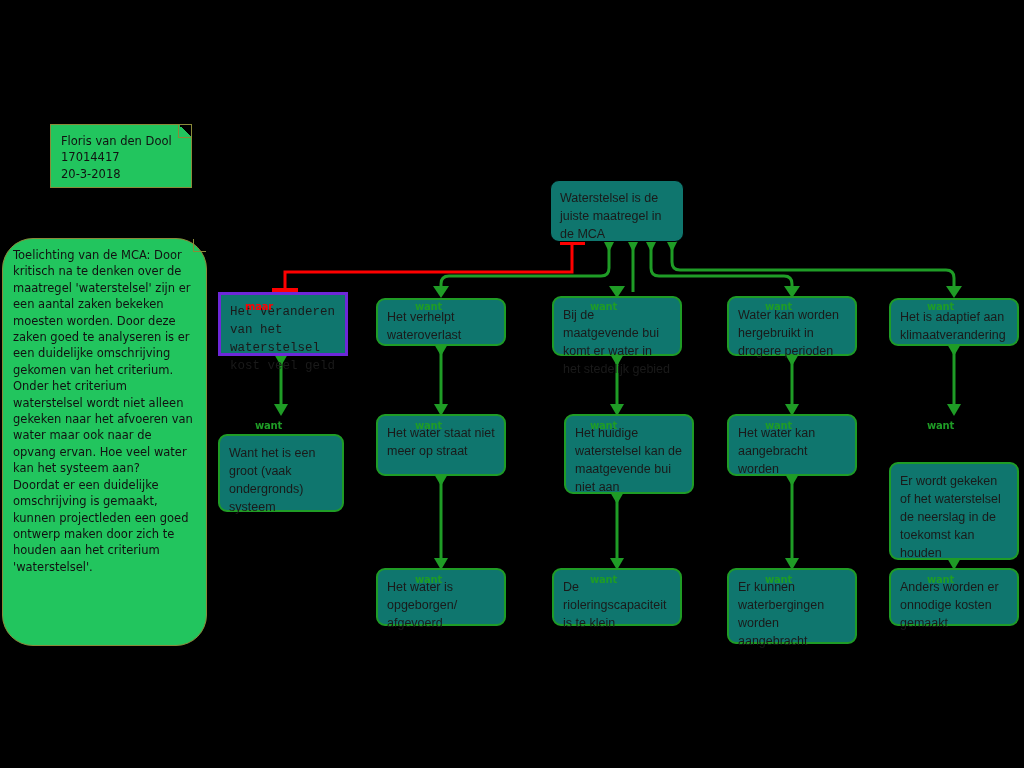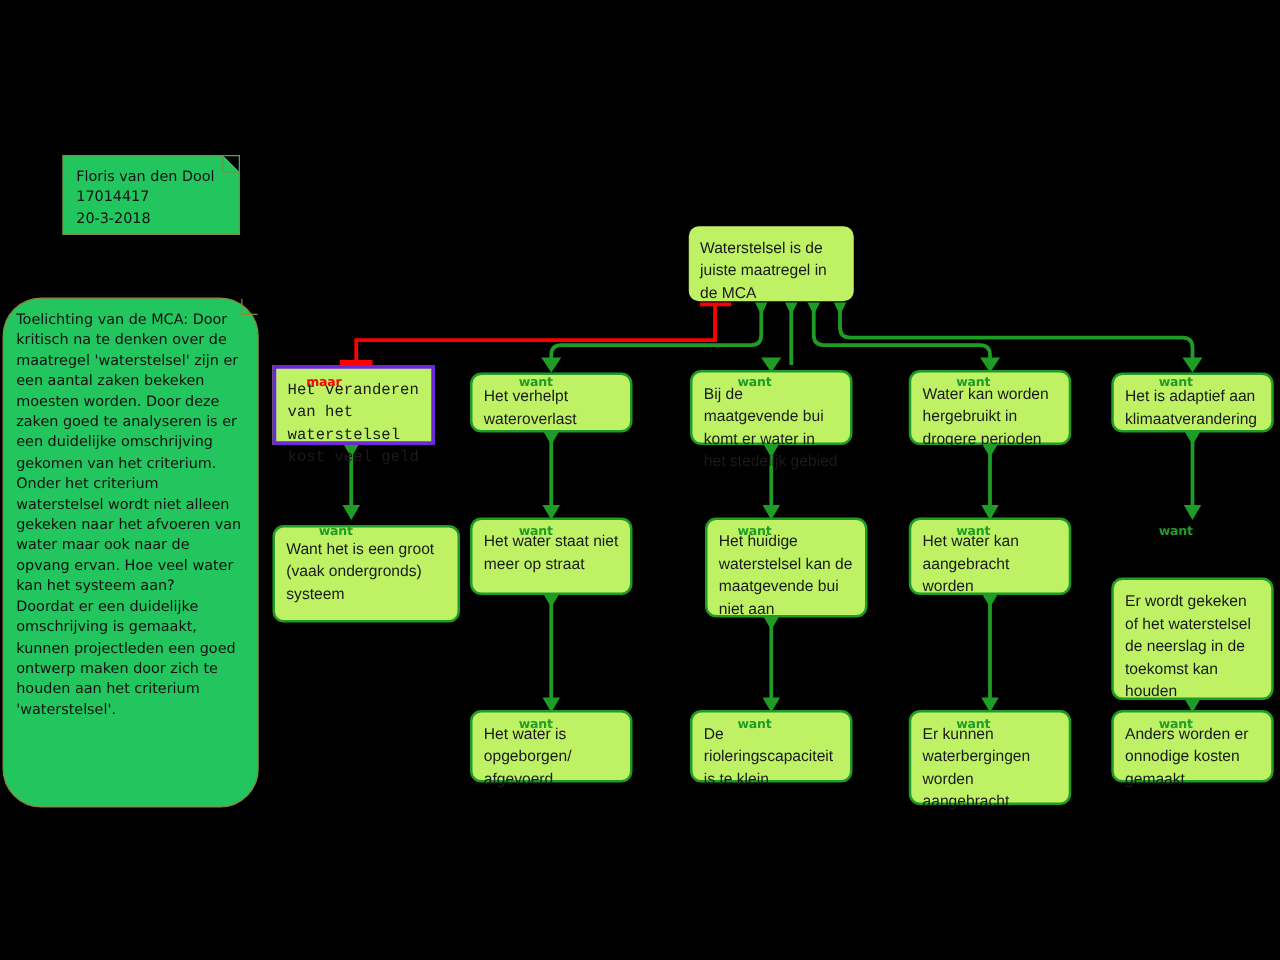--- a/index.html
+++ b/index.html
@@ -37,21 +37,21 @@
     background: linear-gradient(225deg, #000000 0 50%, transparent 50% 100%);
     border-left: 1px solid #8a8a3a;
     border-bottom: 1px solid #8a8a3a;
   }
   #sticky-author { left: 50px; top: 124px; width: 142px; height: 64px; }
   #sticky-note   { left: 2px;  top: 238px; width: 205px; height: 408px; border-radius: 31px; }
 
   
   .node {
     position: absolute;
-    background: #bef264;
+    background: #0f766e;
     color: #1a1a1a;
     font-size: 12.5px;
     line-height: 18px;
     padding: 8px 9px;
     border: 2px solid #1f9c26;
     border-radius: 9px;
     z-index: 5;
   }
   .node.root {
     border: 1px solid #000000;
@@ -190,21 +190,21 @@
   <div class="elabel pro" style="left:927px; top:554px;">want</div>
 
   <div class="node root" style="left:550px; top:180px; width:134px; height:62px;">Waterstelsel is de juiste maatregel in de MCA</div>
 
   <div class="node contra" style="left:218px; top:292px; width:130px; height:64px;">Het veranderen van het waterstelsel kost veel geld</div>
   <div class="node" style="left:376px; top:298px; width:130px; height:48px;">Het verhelpt wateroverlast</div>
   <div class="node" style="left:552px; top:296px; width:130px; height:60px;">Bij de maatgevende bui komt er water in het stedelijk gebied</div>
   <div class="node" style="left:727px; top:296px; width:130px; height:60px;">Water kan worden hergebruikt in drogere perioden</div>
   <div class="node" style="left:889px; top:298px; width:130px; height:48px;">Het is adaptief aan klimaatverandering</div>
 
-  <div class="node" style="left:218px; top:420px; width:150px; height:78px;">Want het is een groot (vaak ondergronds) systeem</div>
+  <div class="node" style="left:218px; top:434px; width:126px; height:78px;">Want het is een groot (vaak ondergronds) systeem</div>
   <div class="node" style="left:376px; top:414px; width:130px; height:62px;">Het water staat niet meer op straat</div>
   <div class="node" style="left:552px; top:414px; width:130px; height:80px;margin-left:12px;">Het huidige waterstelsel kan de maatgevende bui niet aan</div>
   <div class="node" style="left:727px; top:414px; width:130px; height:62px;">Het water kan aangebracht worden</div>
   <div class="node" style="left:889px; top:414px; width:130px; height:98px;margin-top:48px;">Er wordt gekeken of het waterstelsel de neerslag in de toekomst kan houden</div>
 
   <div class="node" style="left:376px; top:568px; width:130px; height:58px;">Het water is opgeborgen/ afgevoerd</div>
   <div class="node" style="left:552px; top:568px; width:130px; height:58px;">De rioleringscapaciteit is te klein</div>
   <div class="node" style="left:727px; top:568px; width:130px; height:76px;">Er kunnen waterbergingen worden aangebracht</div>
   <div class="node" style="left:889px; top:568px; width:130px; height:58px;">Anders worden er onnodige kosten gemaakt</div>
 

